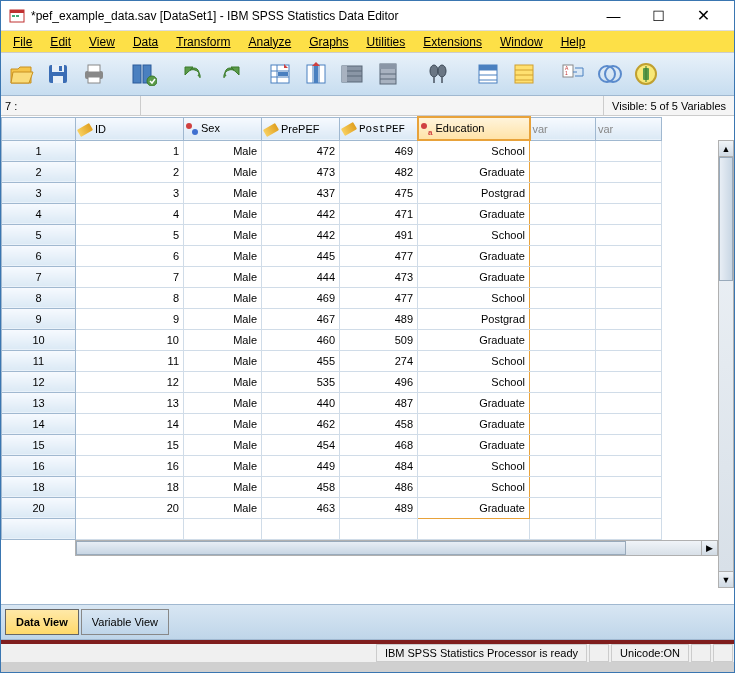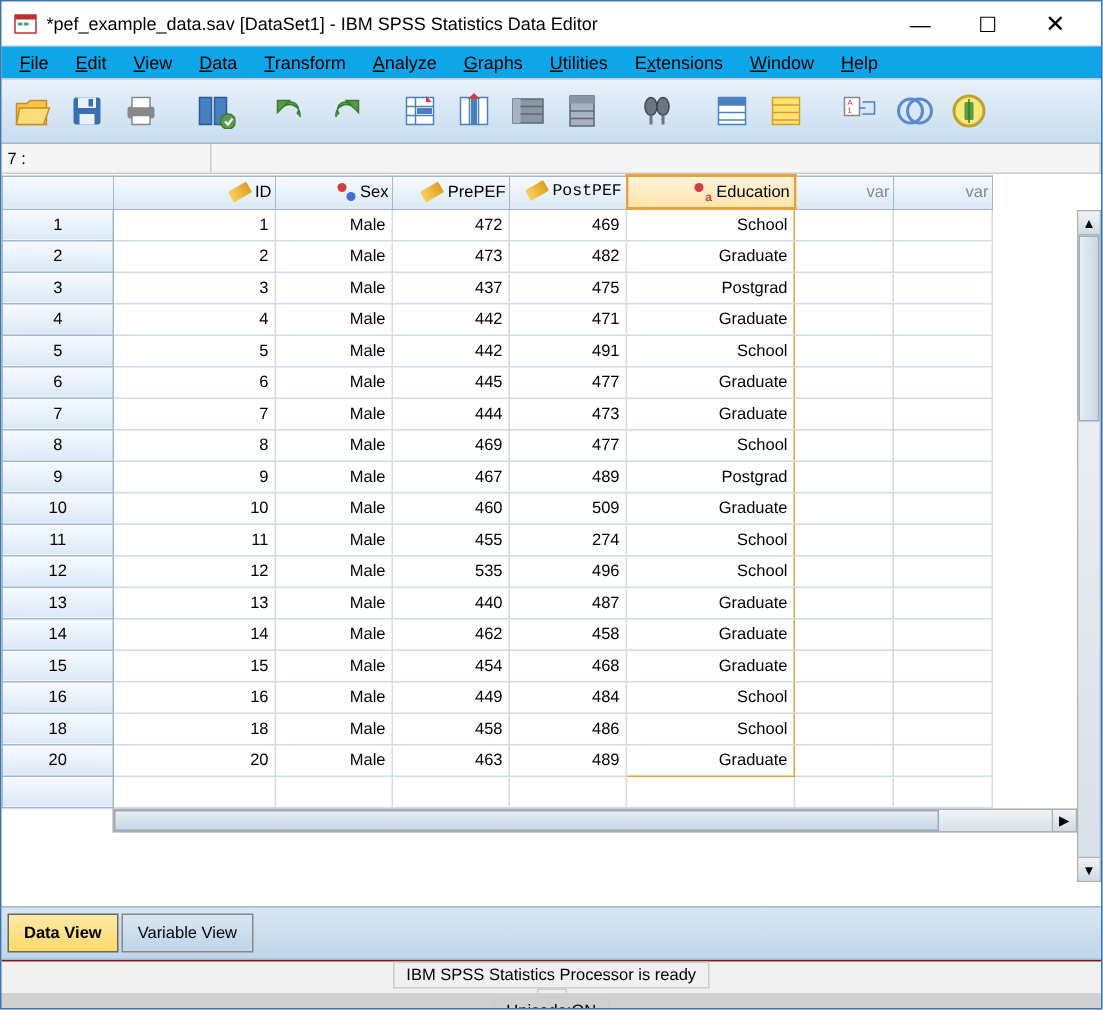--- a/index.html
+++ b/index.html
@@ -3,35 +3,35 @@
 <meta charset="utf-8">
 <style>
 * { box-sizing: border-box; margin: 0; padding: 0; }
 body { font-family: Arial, sans-serif; font-size: 12px; background: #d0d0d0; width: 735px; height: 673px; overflow: hidden; border: 1px solid #3a76b1; }
 .titlebar { height: 30px; background: #fff; display: flex; align-items: center; padding: 0 8px; border-bottom: 1px solid #ddd; }
 .titlebar-icon { width: 16px; height: 16px; margin-right: 6px; }
 .titlebar-text { flex: 1; font-size: 12px; color: #000; }
 .win-controls { display: flex; gap: 0; }
 .win-btn { width: 45px; height: 28px; display: flex; align-items: center; justify-content: center; cursor: pointer; font-size: 14px; }
 .win-btn.close { font-size: 16px; }
-.menubar { height: 22px; background: #0ea5e9; display: flex; align-items: center; padding: 0 4px; gap: 2px; border-bottom: 1px solid #ccc; }
+.menubar { height: 22px; background: #fde047; display: flex; align-items: center; padding: 0 4px; gap: 2px; border-bottom: 1px solid #ccc; text-decoration: underline; }
 .menu-item { padding: 2px 8px; cursor: pointer; font-size: 12px; }
 .menu-item u { text-decoration: underline; }
 .toolbar { height: 43px; background: linear-gradient(#e8f1f9, #c7ddf0); display: flex; align-items: center; padding: 0 6px; gap: 6px; border-bottom: 1px solid #a0b8d0; }
 .tool-btn { width: 30px; height: 30px; display: flex; align-items: center; justify-content: center; cursor: pointer; border-radius: 3px; }
 .tool-sep { width: 8px; }
 .info-bar { height: 20px; background: #f5f5f5; display: flex; align-items: center; border-bottom: 1px solid #ccc; font-size: 11px; }
 .info-left { width: 140px; padding-left: 4px; border-right: 1px solid #ccc; height: 100%; display: flex; align-items: center; }
 .info-mid { flex: 1; border-right: 1px solid #ccc; height: 100%; }
 .info-right { padding: 0 8px; height: 100%; display: flex; align-items: center; }
 .grid-area { height: 488px; display: flex; background: #fff; }
 .grid-main { flex: 1; overflow: hidden; position: relative; }
 table { border-collapse: collapse; table-layout: fixed; }
 .col-head-row { background: linear-gradient(#f5f9fd, #d9e8f5); }
-th { border: 1px solid #a0b8d0; font-weight: normal; font-size: 11px; padding: 4px 2px; text-align: right; background: linear-gradient(#f7faff, #dbe9f5); height: 16px; position: relative; }
+th { border: 1px solid #a0b8d0; font-weight: normal; font-size: 11px; padding: 4px 2px; text-align: left; background: linear-gradient(#f7faff, #dbe9f5); height: 16px; position: relative; }
 td { border: 1px solid #d0dce8; font-size: 11px; padding: 2px 4px; height: 21px; }
 .row-head { background: linear-gradient(#f7faff, #dbe9f5); text-align: center; border: 1px solid #a0b8d0; width: 74px; }
 .corner { background: linear-gradient(#f7faff, #dbe9f5); width: 74px; }
 .num-cell { text-align: right; }
 .text-cell { text-align: left; }
 .sel-col { border-left: 1px solid #e8a23a; border-right: 1px solid #e8a23a; text-align: right; }
 th.sel-col-head { border: 2px solid #e8a23a; background: linear-gradient(#fff4db, #ffe3a8); }
 .header-icon { display: inline-block; vertical-align: middle; margin-right: 2px; }
 .var-head { color: #888; }
 .hscroll { height: 16px; background: #e8e8e8; display: flex; margin-left: 74px; margin-right: 16px; border: 1px solid #b0b0b0; }
@@ -39,21 +39,21 @@
 .hscroll-thumb { position: absolute; left: 0; top: 0; height: 100%; width: 88%; background: linear-gradient(#e8eef5,#c8d6e4); border: 1px solid #9ab; }
 .hscroll-btn { width: 16px; background: linear-gradient(#f0f4f8,#d0dae4); border-left: 1px solid #b0b0b0; display:flex; align-items:center; justify-content:center; font-size:9px;}
 .vscroll { width: 16px; background: #e8e8e8; position: absolute; right: 0; top: 24px; bottom: 16px; border: 1px solid #b0b0b0; display:flex; flex-direction:column; }
 .vscroll-btn { height: 16px; background: linear-gradient(#f0f4f8,#d0dae4); display:flex; align-items:center; justify-content:center; font-size:9px; border-bottom:1px solid #b0b0b0;}
 .vscroll-btn.bot { border-bottom:none; border-top:1px solid #b0b0b0;}
 .vscroll-track { flex:1; background: linear-gradient(#f0f4f8,#d8e0e8); position:relative;}
 .vscroll-thumb { position:absolute; top:0; left:0; width:100%; height:30%; background: linear-gradient(90deg,#e8eef5,#c8d6e4); border:1px solid #9ab;}
 .tabs-area { height: 36px; background: linear-gradient(#d8e6f3, #bfd5e9); display: flex; align-items: center; padding: 0 4px; border-top: 1px solid #a0b8d0; border-bottom: 1px solid #a0b8d0; }
 .tab { padding: 6px 10px; border: 1px solid #888; background: linear-gradient(#d8e6f3, #bfd5e9); font-size: 11px; cursor: pointer; margin-right: 2px; }
 .tab.active { background: linear-gradient(#ffe9a8, #ffd96b); font-weight: bold; border-color: #666; }
-.statusbar { height: 22px; background: #f0f0f0; display: flex; align-items: center; font-size: 11px; border-top: 1px solid #7f1d1d; flex-direction: column; }
+.statusbar { height: 22px; background: #f0f0f0; display: flex; align-items: center; font-size: 11px; border-top: 4px solid #7f1d1d; }
 .status-left { flex: 1; }
 .status-cell { border: 1px solid #ccc; padding: 2px 8px; margin: 0 1px; height: 18px; display: flex; align-items: center; }
 .scale-icon { width:14px; height:8px; display:inline-block; background: linear-gradient(90deg,#f8d060,#e0a020); transform: rotate(-30deg); border-radius:1px; margin-right:3px; vertical-align:middle;}
 .nominal-icon { width:12px; height:12px; display:inline-block; position:relative; margin-right:3px; vertical-align:middle;}
 .nominal-icon::before { content:''; position:absolute; width:6px; height:6px; background:#d04040; border-radius:50%; top:0; left:0;}
 .nominal-icon::after { content:''; position:absolute; width:6px; height:6px; background:#4070d0; border-radius:50%; bottom:0; right:0;}
 .nom-a-icon { width:12px; height:12px; display:inline-block; position:relative; margin-right:3px; vertical-align:middle;}
 .nom-a-icon::before { content:''; position:absolute; width:6px; height:6px; background:#d04040; border-radius:50%; top:0; left:0;}
 .nom-a-icon::after { content:'a'; position:absolute; font-size:8px; color:#d04040; bottom:-2px; right:0; font-weight:bold;}
 </style>
@@ -215,20 +215,21 @@
         <circle cx="13" cy="12" r="10" fill="#f8e878" stroke="#c0a030" stroke-width="2"></circle>
         <rect x="10" y="6" width="6" height="12" fill="#5a9a4a" rx="1"></rect>
         <line x1="13" y1="4" x2="13" y2="20" stroke="#3a7a2a"></line>
       </svg>
     </div>
 </div>
 
 <div class="info-bar">
   <div class="info-left">7 :</div>
   <div class="info-mid"></div>
+  <div class="info-right">Visible: 5 of 5 Variables</div>
 </div>
 
 <div class="grid-area">
   <div class="grid-main">
     <table id="data-table">
       <thead>
         <tr class="col-head-row" id="col-headers">
             <th class="corner"></th>
             <th style="width: 108px;"><span class="scale-icon header-icon"></span><span>ID</span></th>
             <th style="width: 78px;"><span class="nominal-icon header-icon"></span><span>Sex</span></th>

